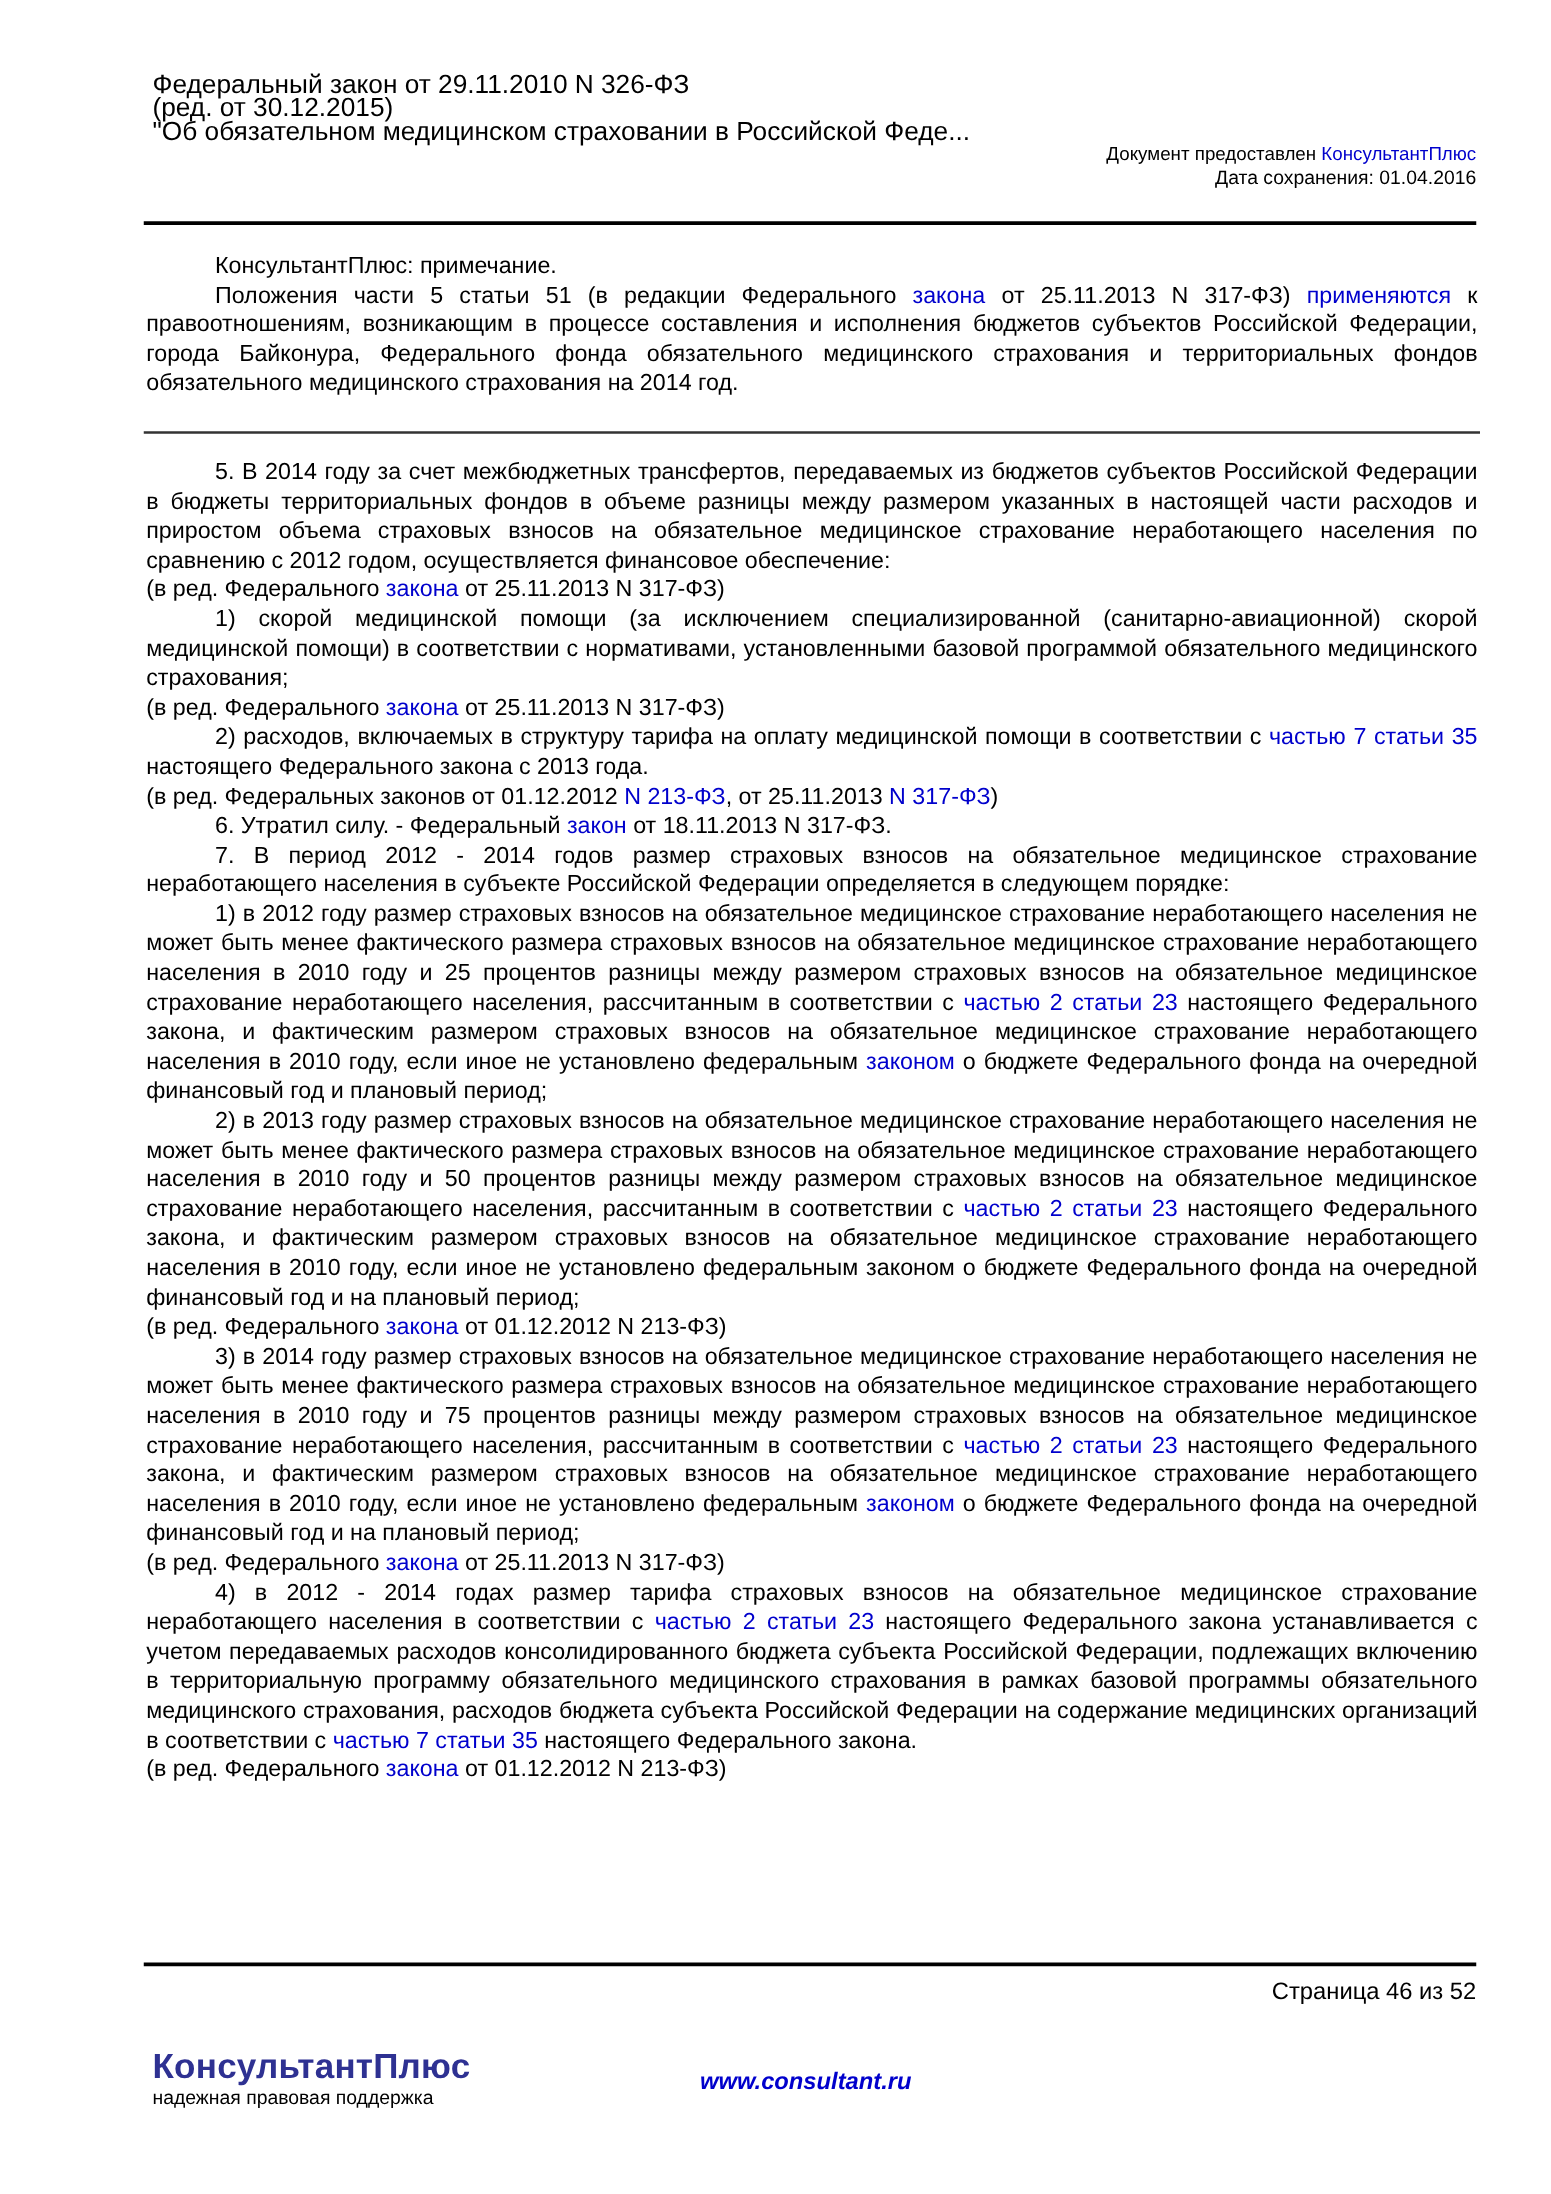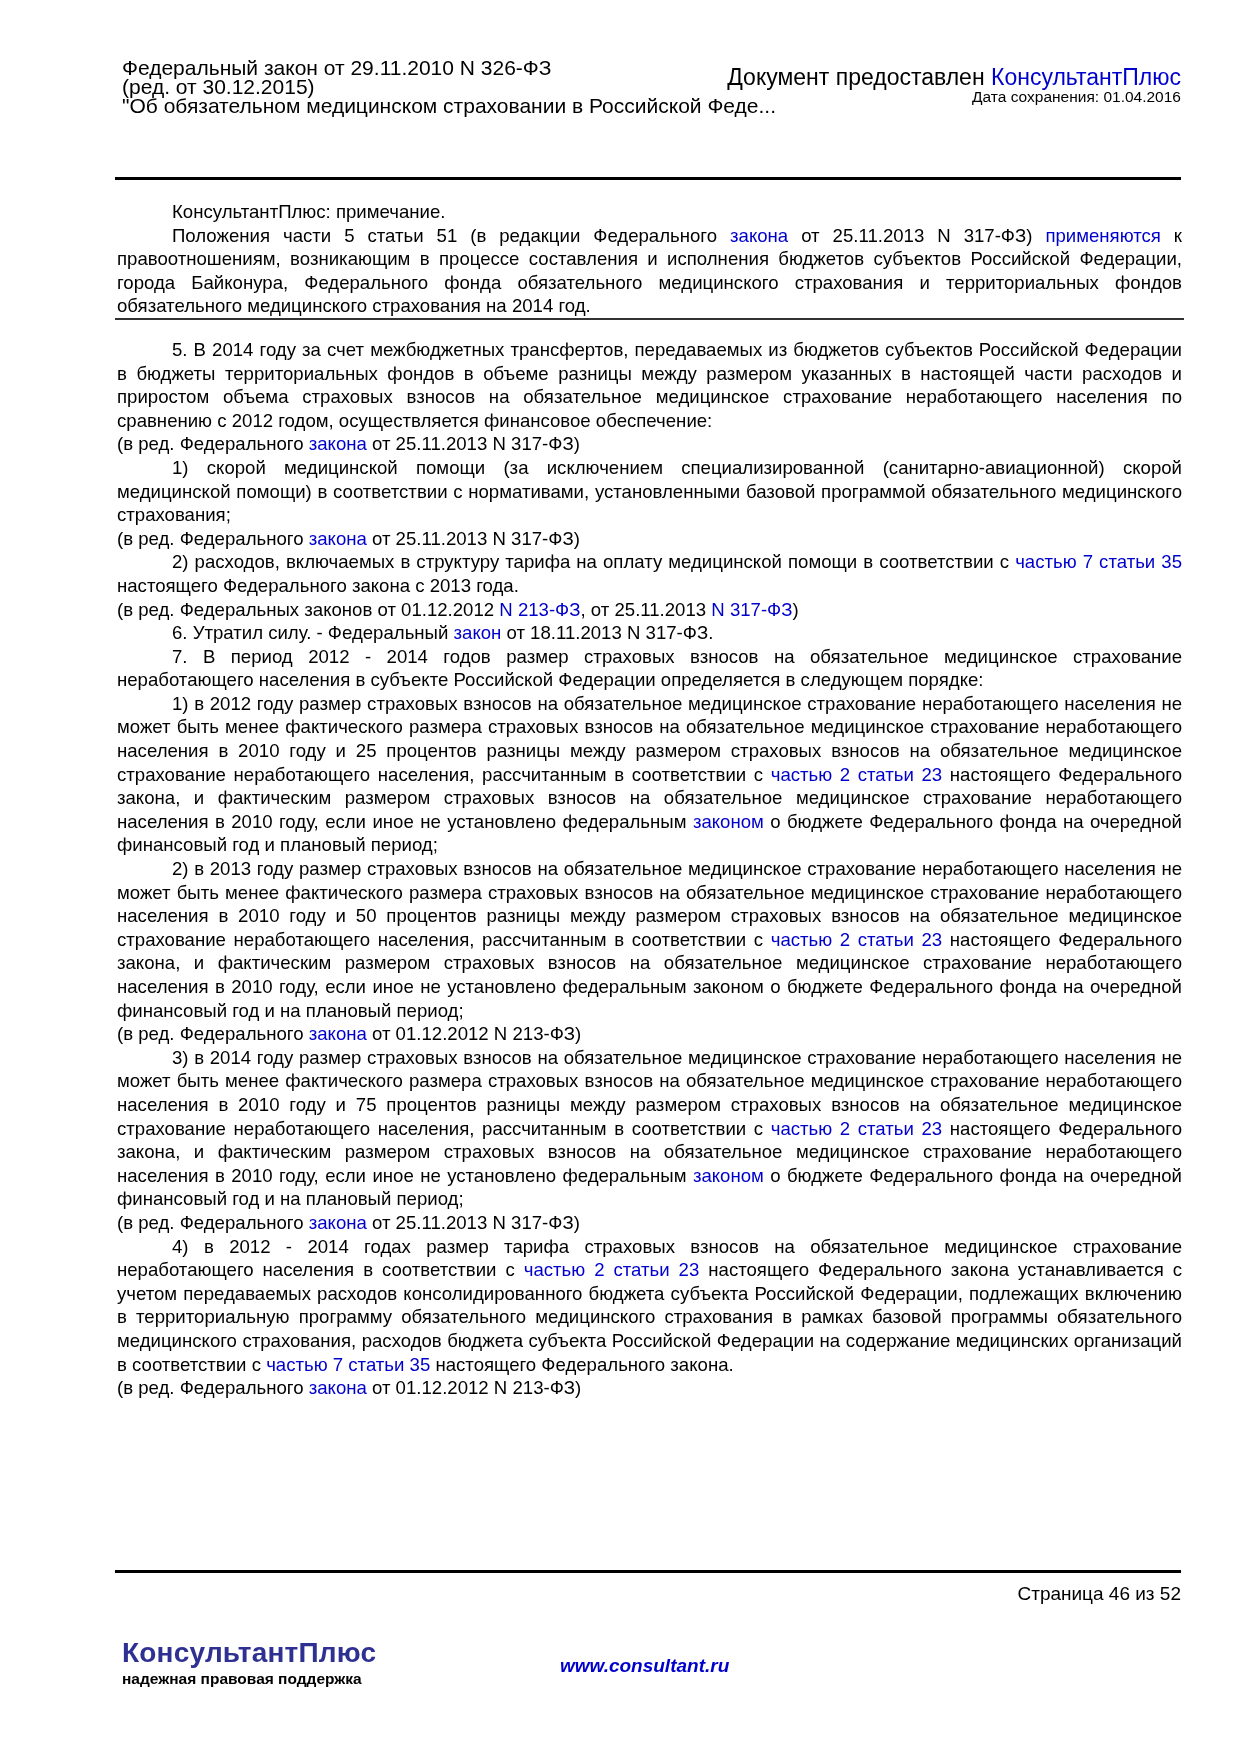--- a/index.html
+++ b/index.html
@@ -1,34 +1,34 @@
 <!DOCTYPE html>
 <html><head>
 <meta charset="utf-8">
 <style>
   html, body { margin: 0; padding: 0; background: #ffffff; }
   body { width: 1241px; height: 1755px; position: relative; overflow: hidden;
          font-family: "Liberation Sans", sans-serif; color: #000; }
   .hdr-left { position: absolute; left: 122px; top: 58px; font-size: 21px; line-height: 19px; }
   .hdr-right { position: absolute; right: 60px; top: 68px; text-align: right; line-height: 19px; }
-  .hdr-right .l1 { font-size: 23px; }
+  .hdr-right .l1 { font-size: 15px; margin-top: 46px; }
   .hdr-right .l2 { font-size: 15.5px; }
   .brand-link { color: #0000cc; }
   .rule-top { position: absolute; left: 115px; right: 60px; top: 177px; height: 3px; background: #000; }
   .content { position: absolute; left: 117px; width: 1065px; top: 200px;
              font-size: 18.6px; line-height: 23.6px; text-align: justify; }
   .content p { margin: 0; }
   .ind { text-indent: 55px; }
-  .note { padding-bottom: 0; }
+  .note { padding-bottom: 27px; }
   .rule-note { height: 2px; background: #333; margin: 0 -2px 18px -2px; }
   .rule-end { position: absolute; left: 115px; right: 60px; top: 1570px; height: 3px; background: #000; }
   a.lnk { color: #0000cc; text-decoration: none; }
   .foot-logo { position: absolute; left: 122px; top: 1637px; }
   .foot-logo .name { font-size: 28px; font-weight: bold; color: #2e3192; letter-spacing: 0.2px; }
-  .foot-logo .tag { font-size: 15.5px; font-weight: bold; color: #000; margin-top: 1px; }
+  .foot-logo .tag { font-size: 15.5px; font-weight: normal; color: #000; margin-top: 1px; }
   .foot-url { position: absolute; left: 560px; top: 1655px; font-size: 19px; font-weight: bold; color: #0000cc; font-style: italic; }
   .foot-page { position: absolute; right: 60px; top: 1583px; font-size: 19px; }
 </style>
 </head>
 <body>
 
 <div class="hdr-left">
   <div>Федеральный закон от 29.11.2010 N 326-ФЗ</div>
   <div>(ред. от 30.12.2015)</div>
   <div>"Об обязательном медицинском страховании в Российской Феде...</div>

